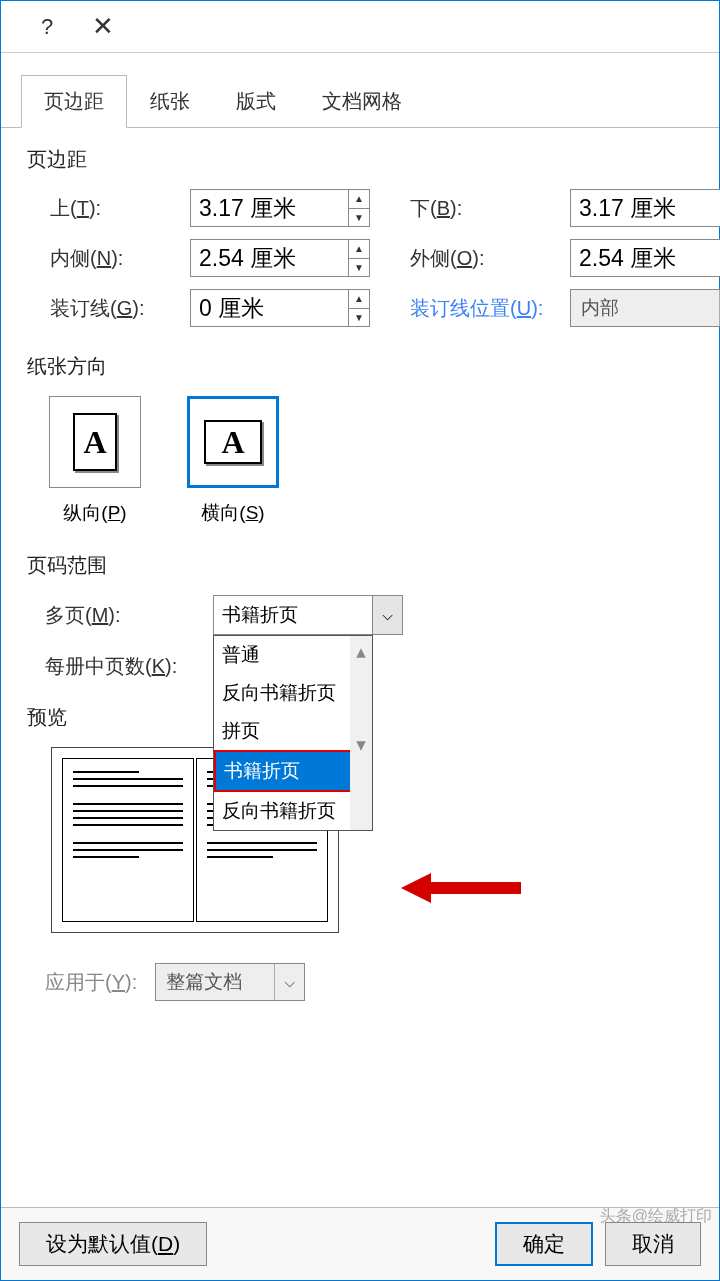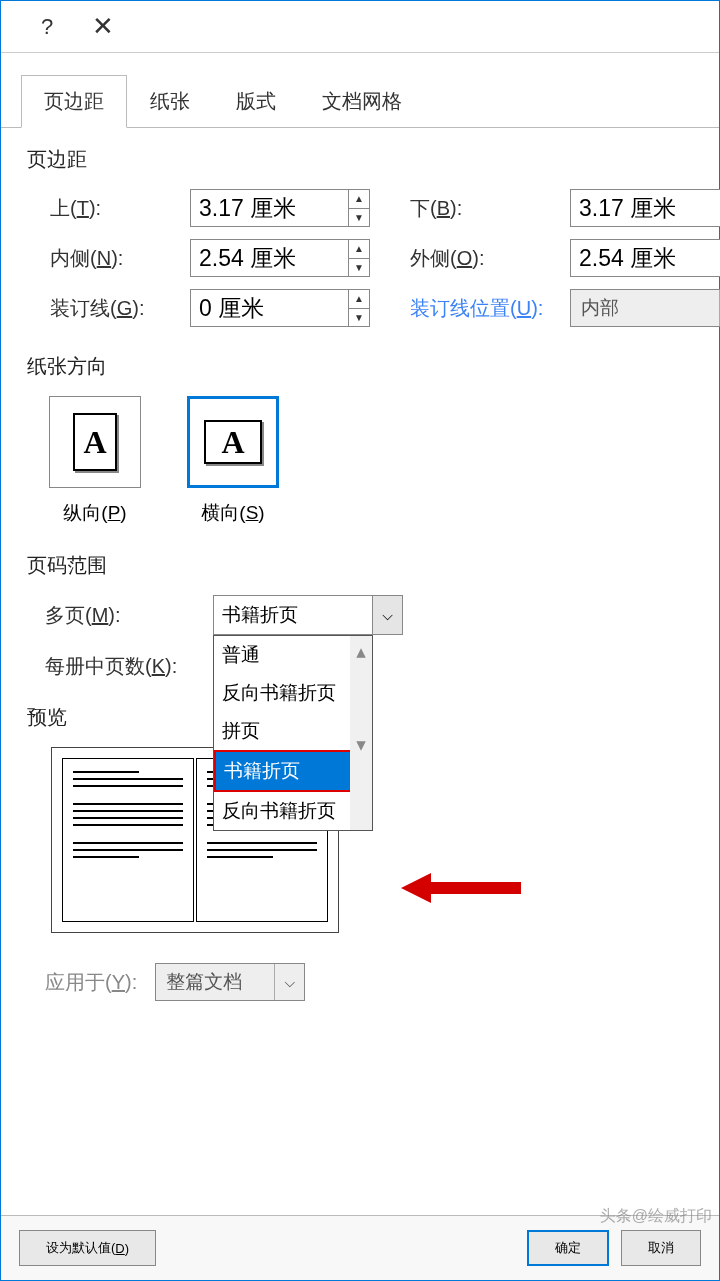--- a/index.html
+++ b/index.html
@@ -63,21 +63,21 @@
 .preview-box { margin-left: 24px; width: 288px; height: 186px; border: 1px solid #444; background: #fff; display: flex; padding: 10px; gap: 2px; margin-bottom: 30px; }
 .preview-page { flex: 1; border: 1px solid #000; padding: 12px 10px; display: flex; flex-direction: column; gap: 5px; }
 .preview-line { height: 2px; background: #000; }
 .preview-line.short { width: 60%; }
 
 .applysec { display: flex; align-items: center; gap: 18px; margin-left: 18px; }
 .applysec .lbl { color: #888; }
 
 .btnbar { border-top: 1px solid #bbb; padding: 14px 18px; display: flex; align-items: center; gap: 12px; background: #f8f8f8; }
 .btnbar .spacer { flex: 1; }
-.btn { height: 36px; padding: 0 26px; border: 1px solid #888; background: #e8e8e8; font-size: 13px; cursor: pointer; display: flex; align-items: center; }
+.btn { height: 44px; padding: 0 26px; border: 1px solid #888; background: #e8e8e8; font-size: 21px; cursor: pointer; display: flex; align-items: center; }
 .btn.primary { border: 2px solid #0078d7; }
 
 .watermark { position: absolute; right: 8px; bottom: 54px; font-size: 16px; color: rgba(120,120,120,0.6); pointer-events: none; z-index: 300; }
 </style>
 </head>
 <body>
 
 <div class="dialog">
 
   <div class="titlebar">

